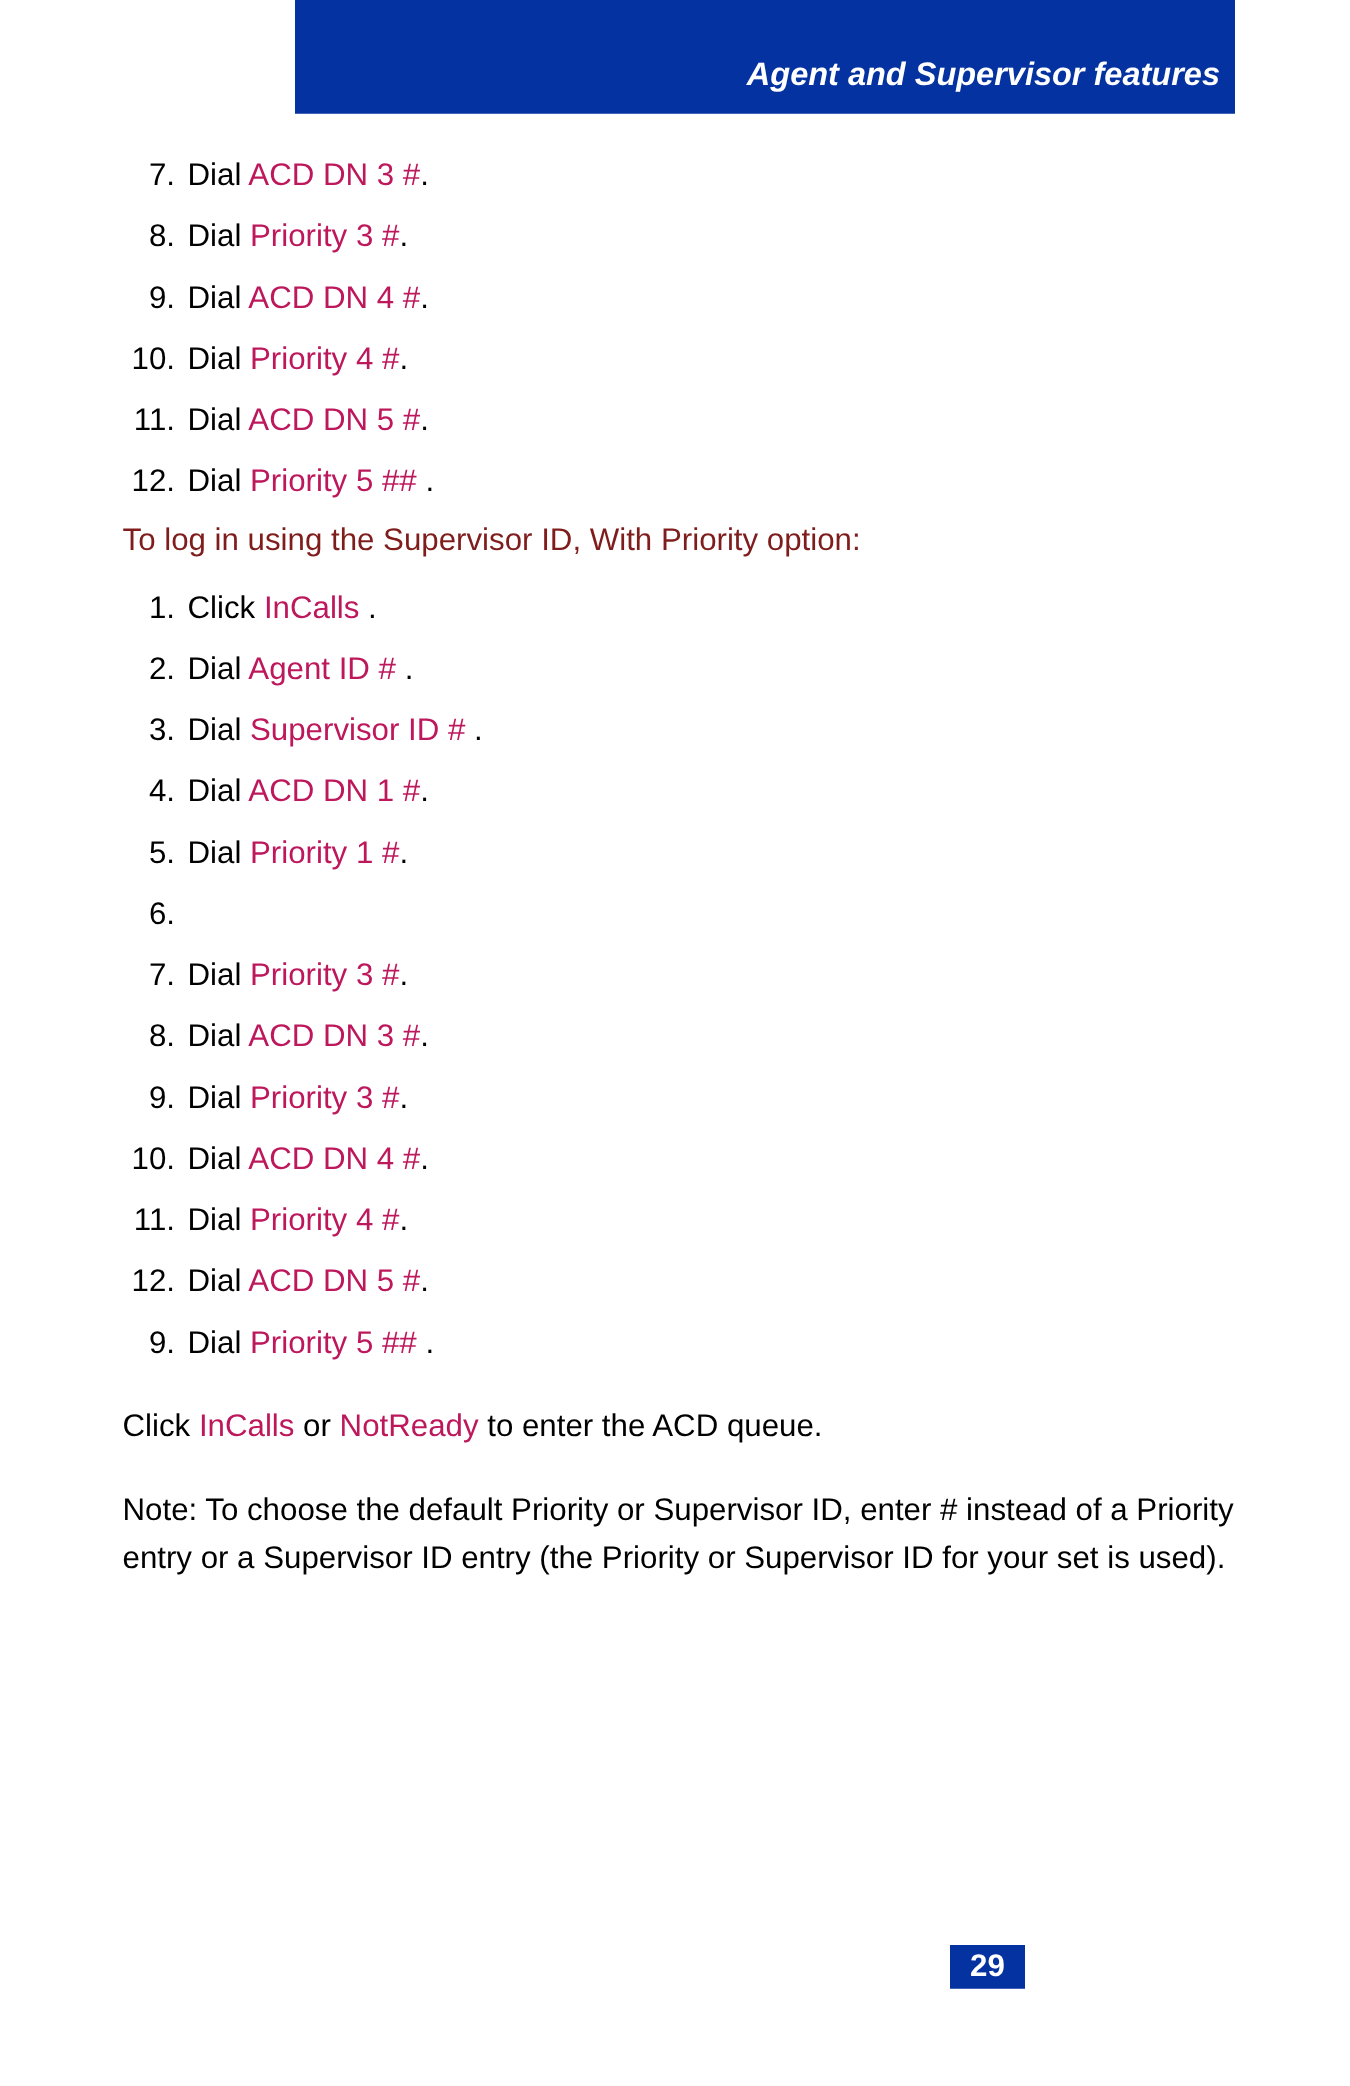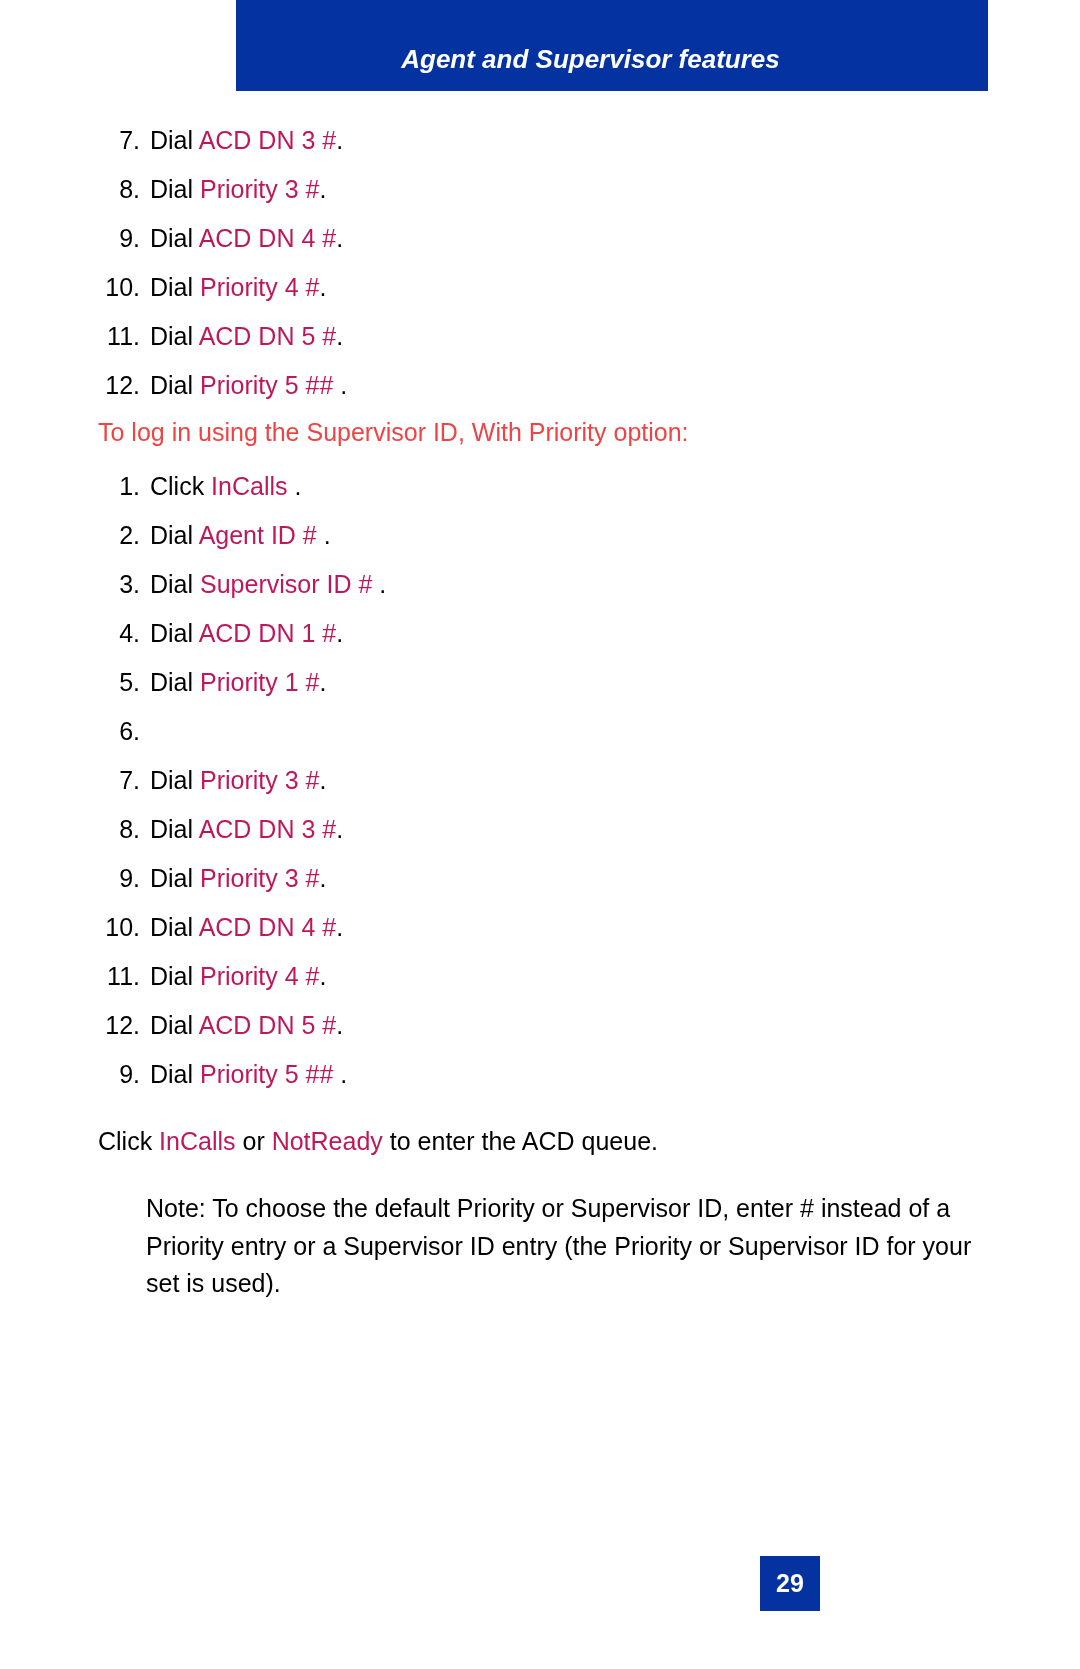--- a/index.html
+++ b/index.html
@@ -12,22 +12,22 @@
     }
     .header-bar {
       position: absolute;
       left: 236px;
       top: 0;
       width: 752px;
       height: 91px;
       background: #0432a0;
       display: flex;
       align-items: flex-end;
-      justify-content: center;
-      padding: 0 43px 16px 0;
+      justify-content: flex-end;
+      padding: 0 12px 16px 0;
     }
     .header-title {
       color: #fff;
       font-size: 26px;
       font-weight: bold;
       font-style: italic;
     }
     .content {
       position: absolute;
       left: 98px;
@@ -54,48 +54,47 @@
     }
     .heading {
       color: #0432a0;
       font-size: 33px;
       font-weight: bold;
       margin-top: 32px;
       margin-bottom: 12px;
     }
     .intro {
       font-size: 25px;
-      color: #ef4444;
+      color: #7f1d1d;
       margin-bottom: 14px;
       line-height: 1.5;
     }
     .sentence {
       font-size: 25px;
       color: #000;
       line-height: 1.55;
       margin-top: 28px;
     }
     .note {
       font-size: 25px;
       color: #000;
       line-height: 1.5;
       margin-top: 30px;
-      margin-left: 48px;
     }
     .page-number {
       position: absolute;
       left: 760px;
       top: 1556px;
       width: 60px;
       text-align: center;
       color: #fff;
       background: #0432a0;
       font-weight: bold;
       font-size: 25px;
-      padding: 13px 0;
+      padding: 3px 0;
     }
   </style>
 </head>
 <body>
 
 <div class="header-bar">
   <div class="header-title">Agent and Supervisor features</div>
 </div>
 
 <div class="content">

